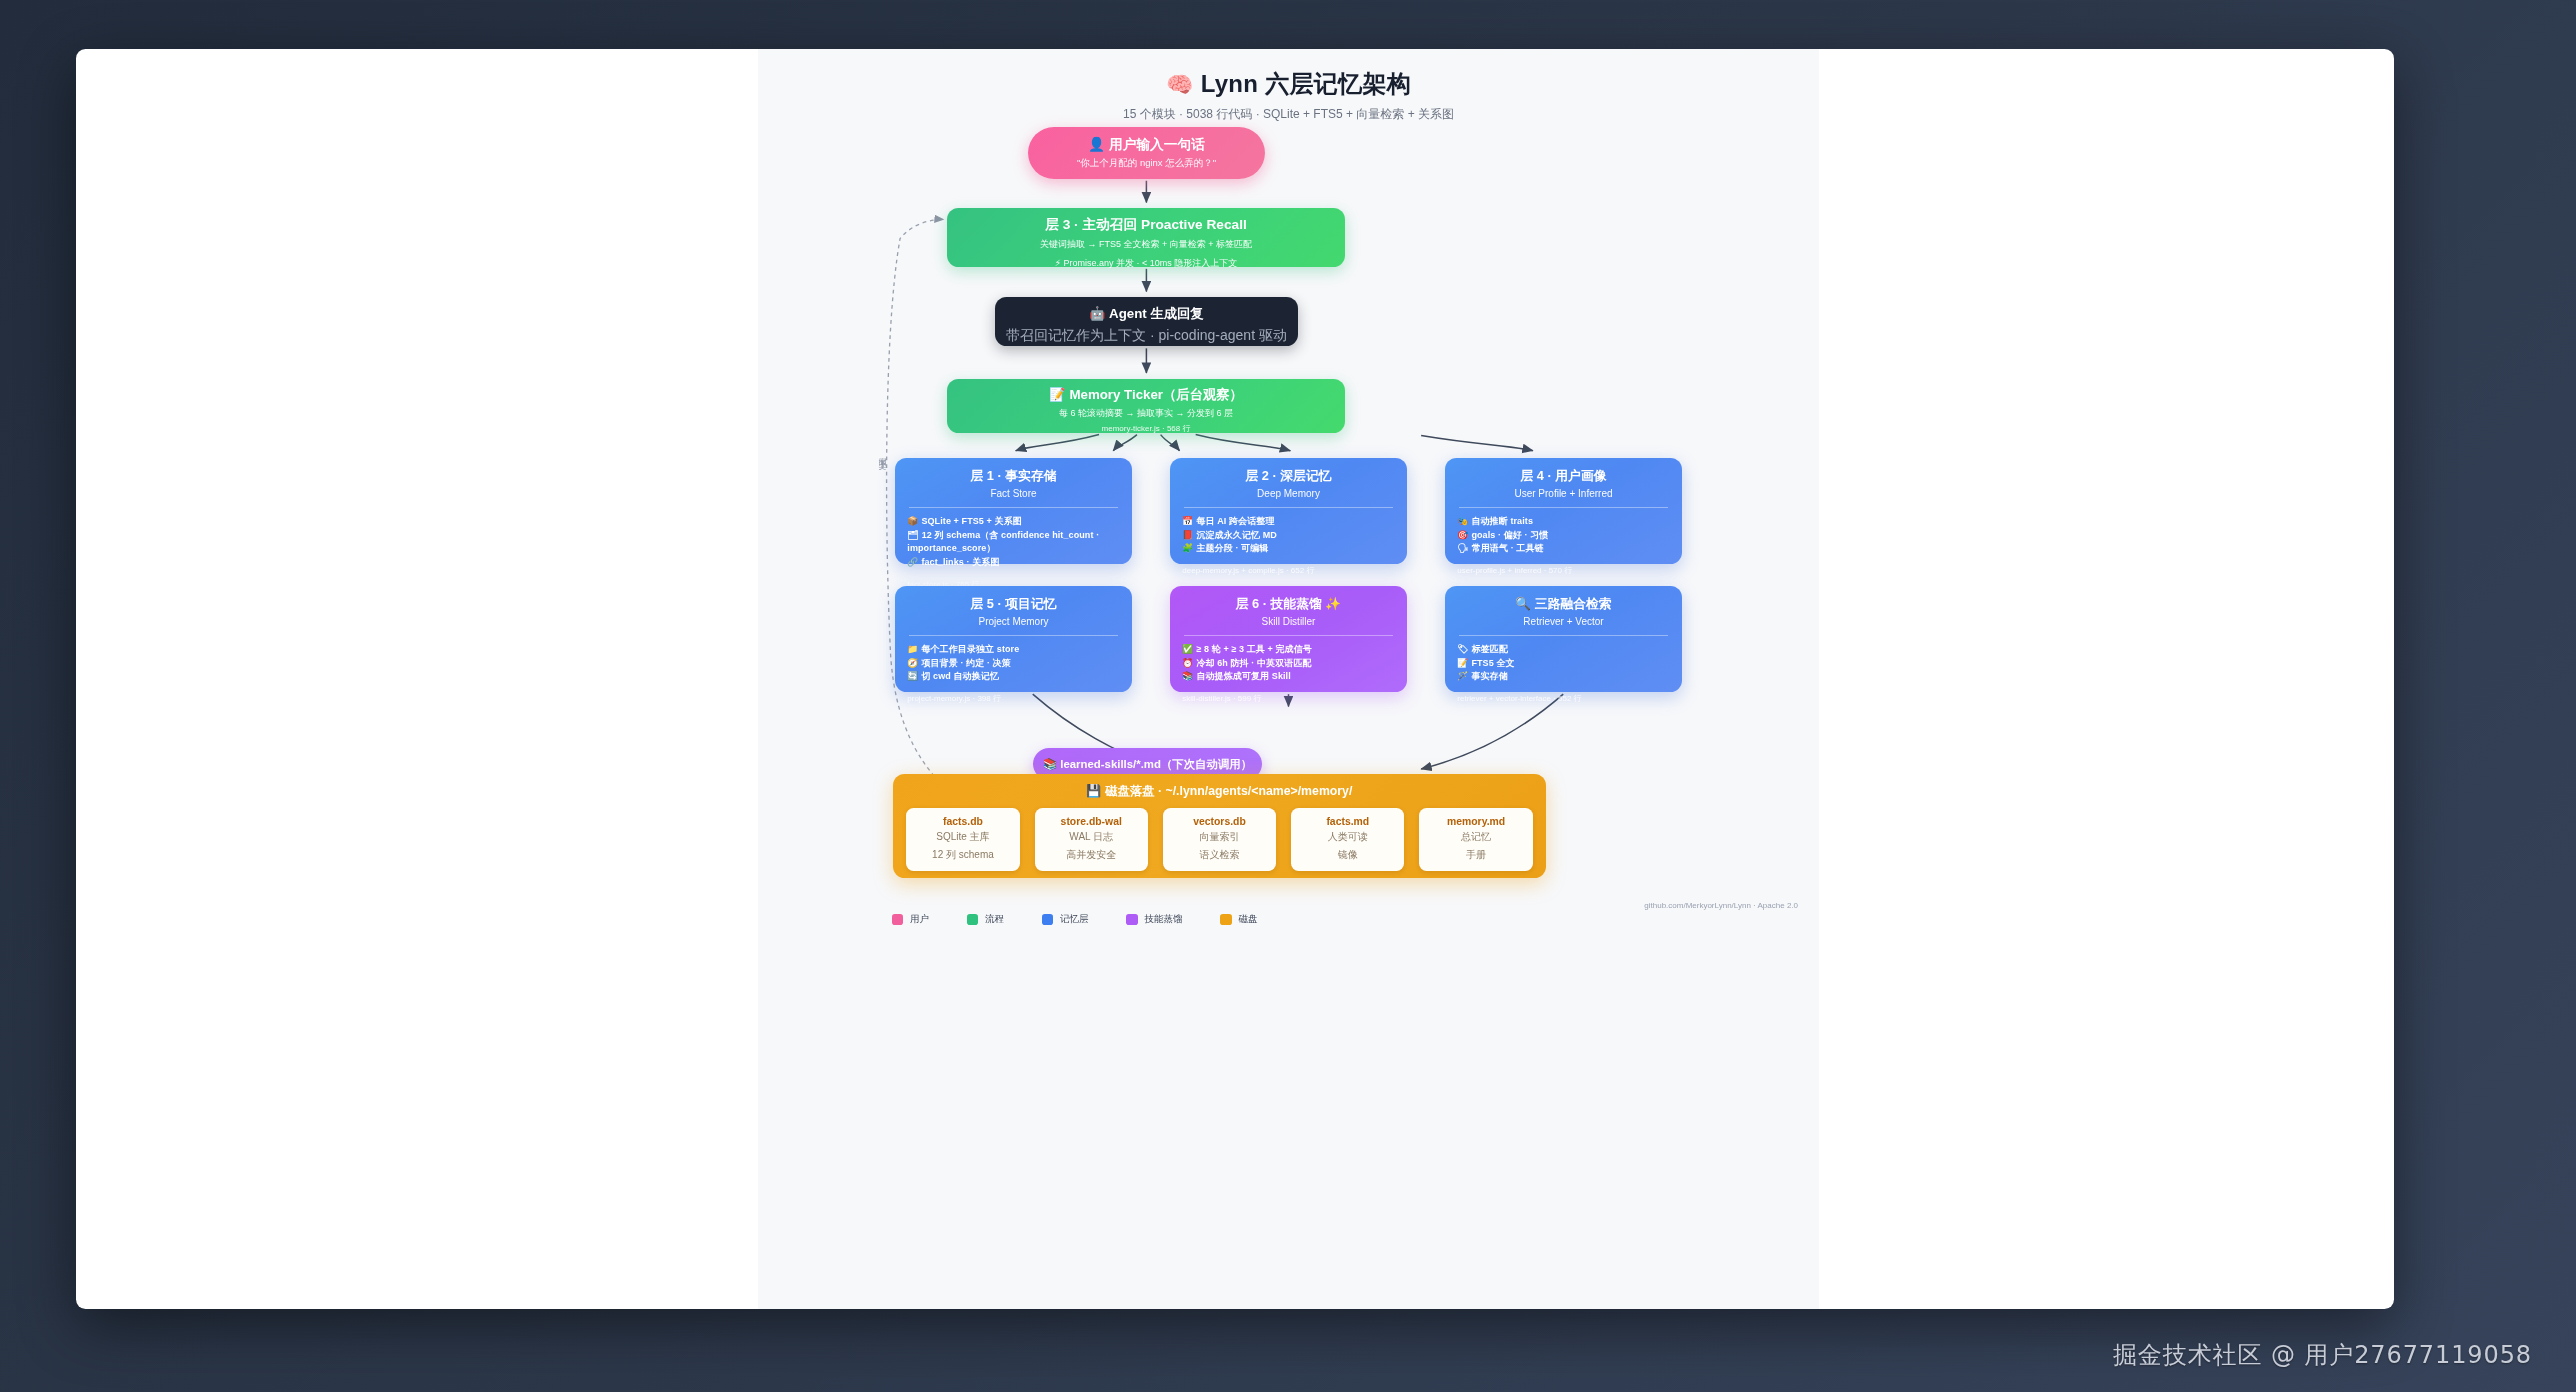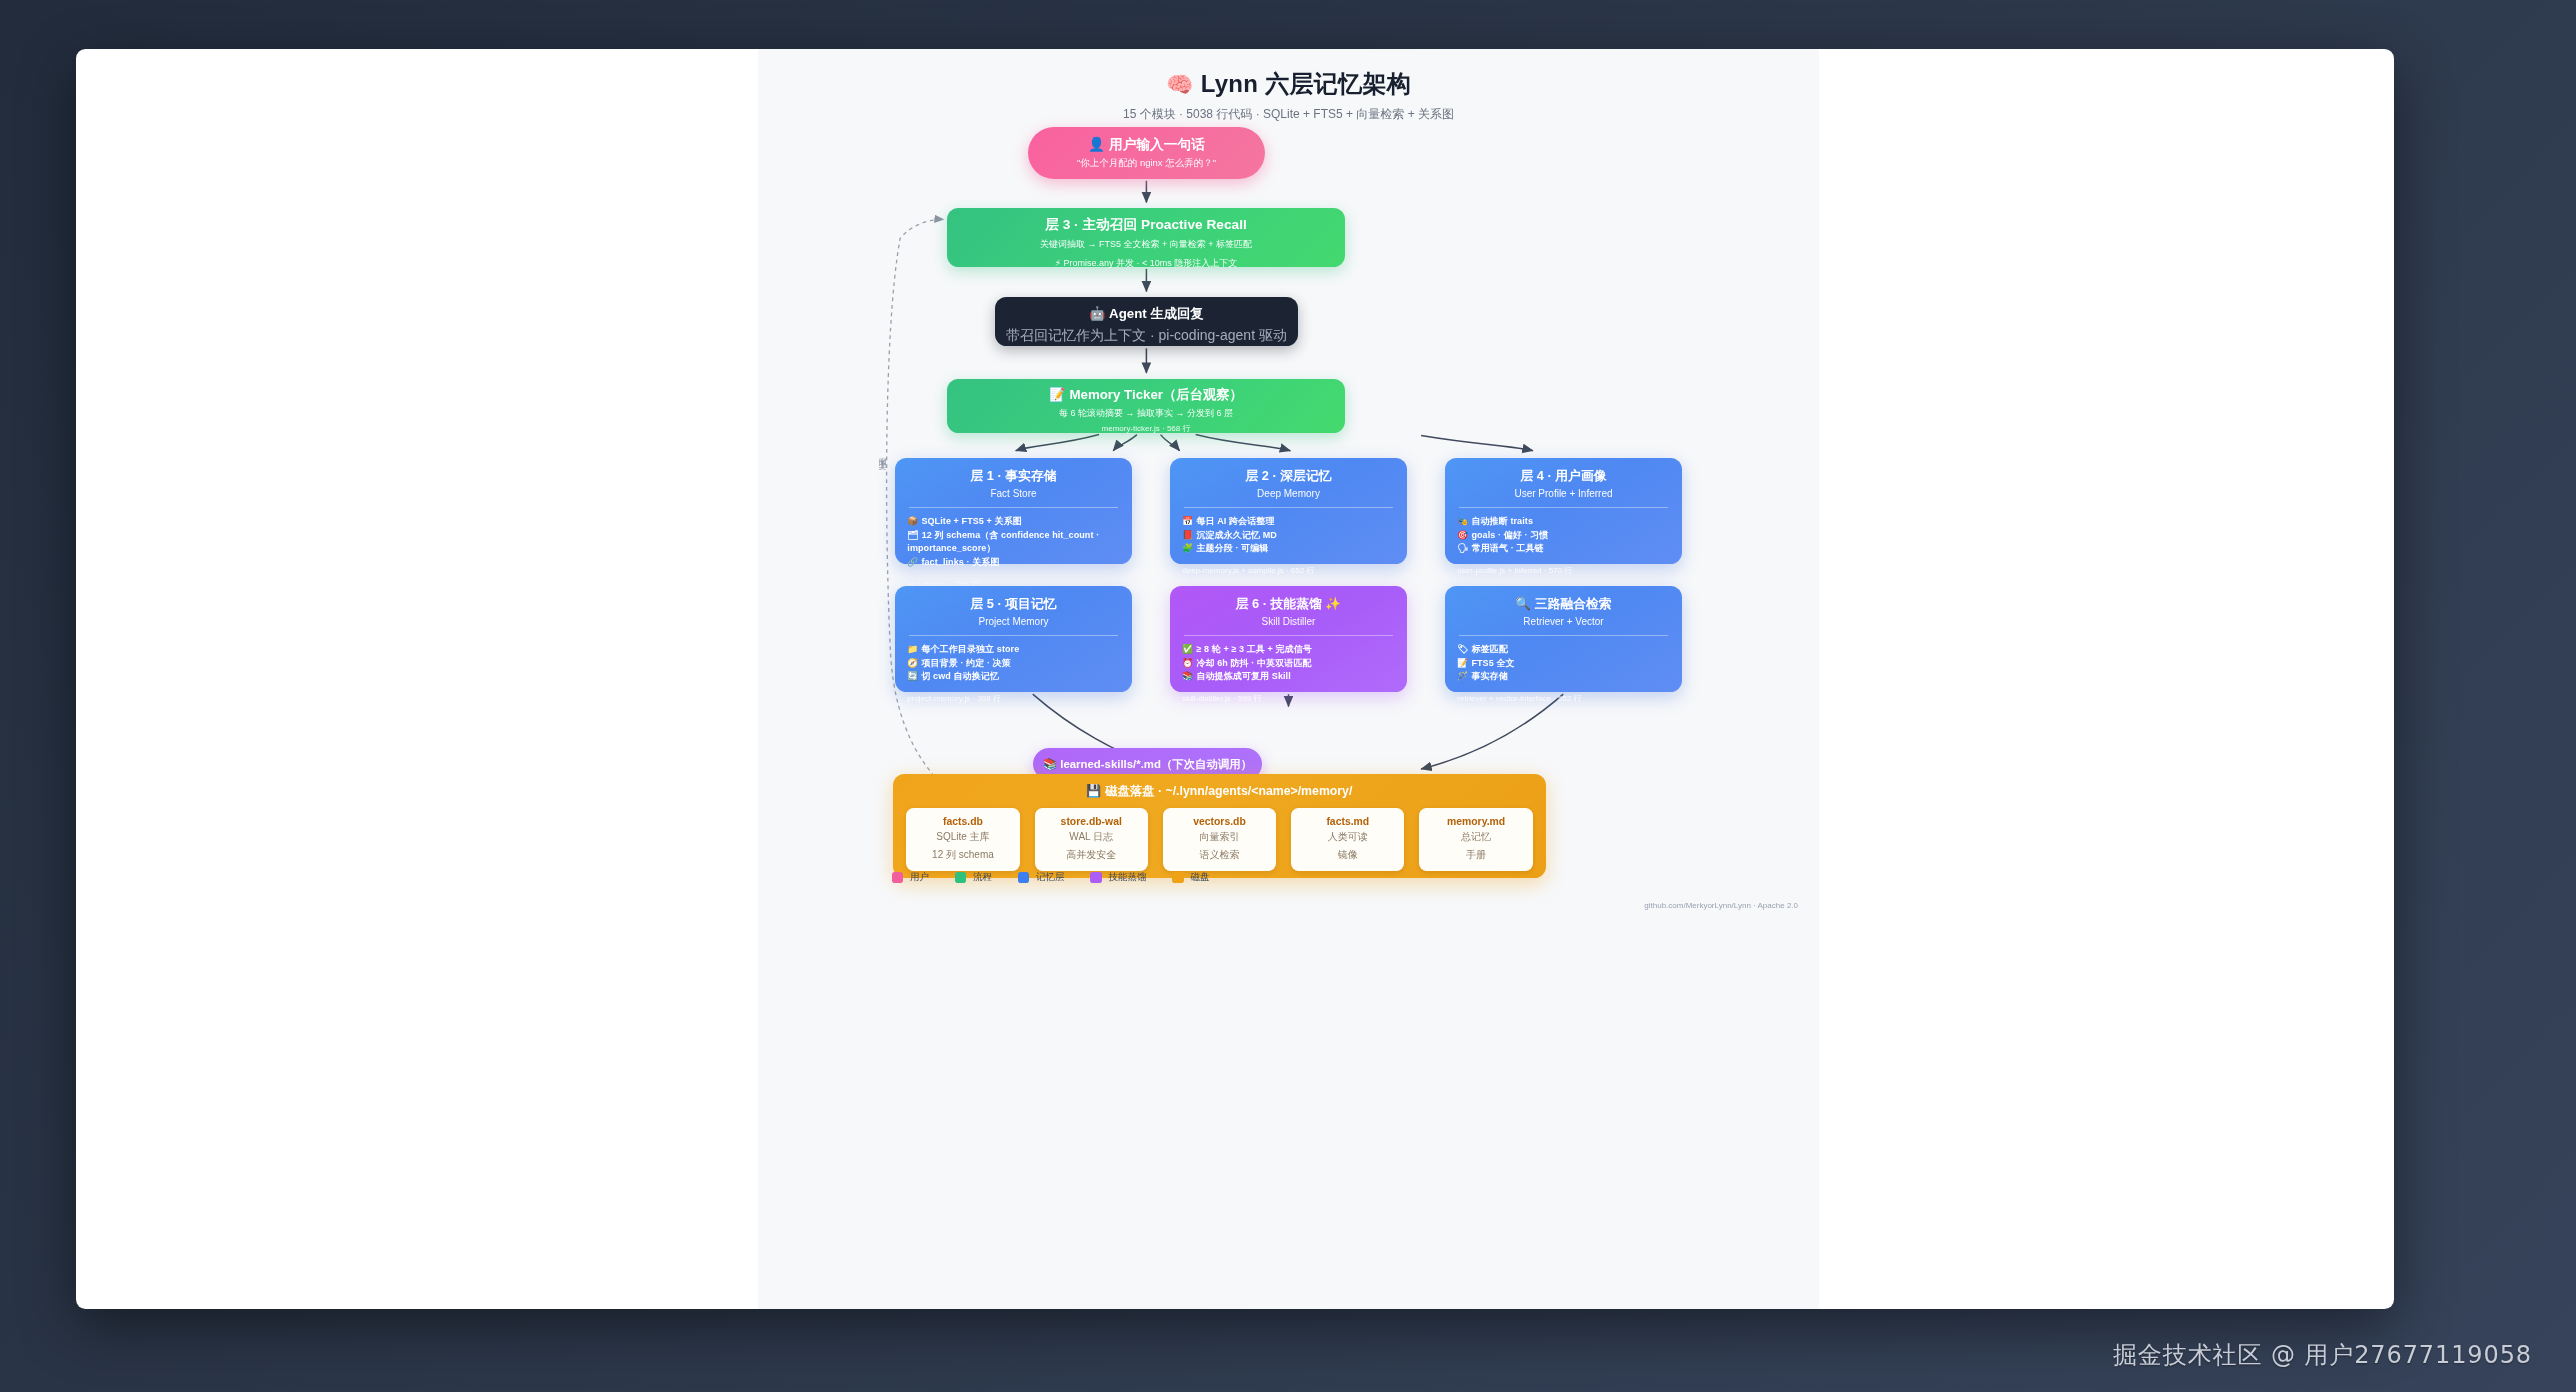--- a/index.html
+++ b/index.html
@@ -141,21 +141,21 @@
   #disk-files { display: flex; gap: 15px; justify-content: flex-end; }
   .file {
     flex: 1; background: #fffdf8; border-radius: 7.6px;
     padding: 7.6px 3.8px 8.5px; text-align: center;
     box-shadow: 0 1.9px 4.7px rgba(120,70,0,.16);
   }
   .file .f-name { font-size: 10.4px; font-weight: bold; color: #b4620a; }
   .file .f-d1, .file .f-d2 { font-size: 10px; color: #8a7a63; margin-top: 3.8px; }
 
   
-  #legend { position: absolute; left: 134px; top: 822px; display: flex; gap: 26px; align-items: center; }
+  #legend { position: absolute; left: 134px; top: 864px; display: flex; gap: 38px; align-items: center; }
   .leg { display: flex; align-items: center; gap: 6.6px; }
   .leg .sw { width: 11.4px; height: 11.4px; border-radius: 2.8px; display: inline-block; }
   .leg .lb { font-size: 9.5px; color: #3d4657; }
   #footer-note {
     position: absolute; right: 21px; top: 852px;
     font-size: 8px; color: #9aa2b1;
   }
 
   
   #loop-label {

